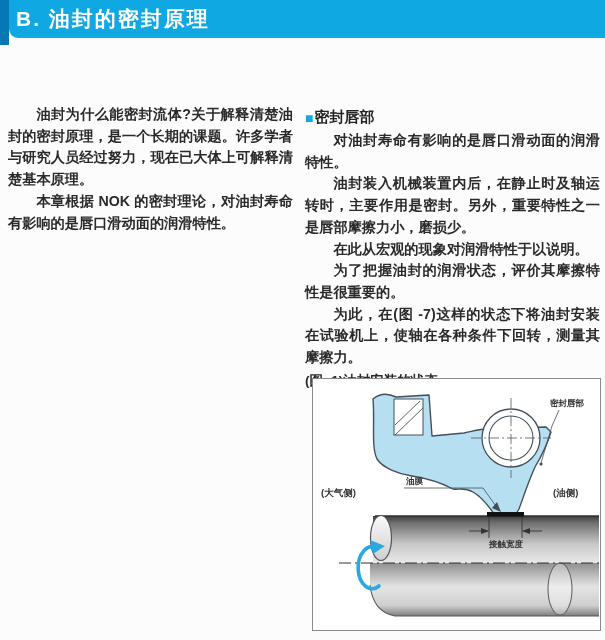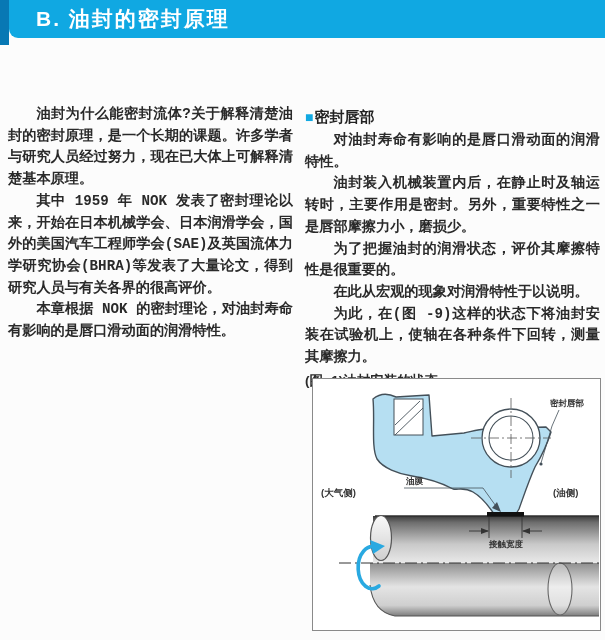--- a/index.html
+++ b/index.html
@@ -9,23 +9,23 @@
   }
   .banner-accent{
     position:absolute;left:0;top:0;width:9px;height:45px;background:#0878b4;
   }
   .banner{
     position:absolute;left:9px;top:0;right:0;height:38px;background:#10a8e2;
     border-radius:0 0 0 9px;
   }
   .banner-title{
     color:#ffffff;font-size:21px;font-weight:bold;letter-spacing:2px;
-    line-height:38px;padding-left:27px;white-space:nowrap;
+    line-height:38px;padding-left:7px;white-space:nowrap;
   }
-  .col{position:absolute;top:104px;font-family:Liberation Mono, monospace;}
+  .col{position:absolute;top:104px;}
   .col-left{left:8px;width:285px;}
   .col-right{left:305px;width:295px;}
   .col p{
     margin:0;text-indent:2em;font-size:14.2px;line-height:1.53;
     text-align:justify;color:#2a2a2a;font-weight:600;
   }
   .section-heading{
     font-size:15px;font-weight:bold;color:#222;margin:4px 0 3px 0;
     display:flex;align-items:center;gap:1px;
   }
@@ -43,34 +43,33 @@
 </head>
 <body>
 
 <div class="banner-accent"></div>
 <div class="banner">
   <div class="banner-title">B. 油封的密封原理</div>
 </div>
 
 <div class="col col-left">
   <p>油封为什么能密封流体?关于解释清楚油封的密封原理，是一个长期的课题。许多学者与研究人员经过努力，现在已大体上可解释清楚基本原理。</p>
-  <p>其中 1959 年 NOK 发表了密封理论以来，开始在日本机械学会、日本润滑学会，国外的美国汽车工程师学会(SAE)及英国流体力学研究协会(BHRA)等发表了大量论文，得到研究人员与有关各界的很高评价。</p>
   <p>本章根据 NOK 的密封理论，对油封寿命有影响的是唇口滑动面的润滑特性。</p>
 </div>
 
 <div class="col col-right">
   <div class="section-heading">
     <span class="section-bullet">■</span>
     <span>密封唇部</span>
   </div>
   <p>对油封寿命有影响的是唇口滑动面的润滑特性。</p>
   <p>油封装入机械装置内后，在静止时及轴运转时，主要作用是密封。另外，重要特性之一是唇部摩擦力小，磨损少。</p>
+  <p>在此从宏观的现象对润滑特性于以说明。</p>
   <p>为了把握油封的润滑状态，评价其摩擦特性是很重要的。</p>
-  <p>在此从宏观的现象对润滑特性于以说明。</p>
-  <p>为此，在(图 -9)这样的状态下将油封安装在试验机上，使轴在各种条件下回转，测量其摩擦力。</p>
+  <p>为此，在(图 -7)这样的状态下将油封安装在试验机上，使轴在各种条件下回转，测量其摩擦力。</p>
 </div>
 
 <div class="figure-caption">(图 -1)油封安装的状态。</div>
 
 <div class="figure-box">
   <svg width="287" height="251" viewBox="0 0 287 251">
     <defs>
       <linearGradient id="gTop" x1="0" y1="0" x2="0" y2="1">
         <stop offset="0%" stop-color="#3c3c3c"></stop>
         <stop offset="14%" stop-color="#6e6e6e"></stop>

